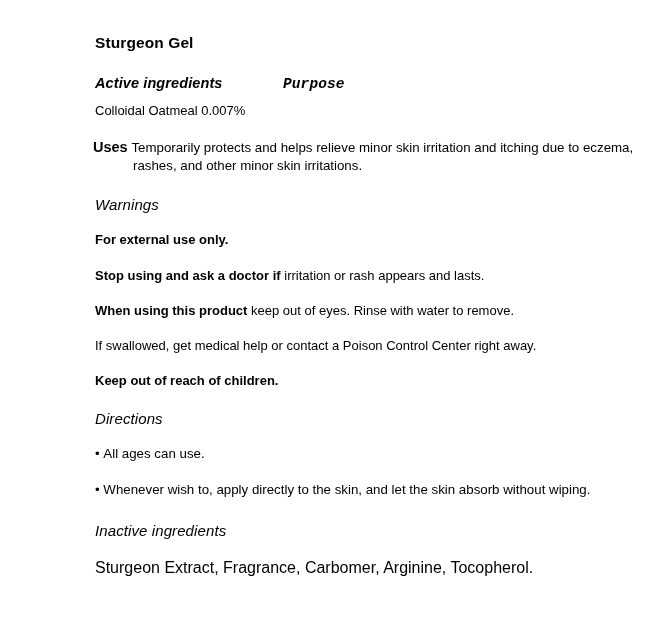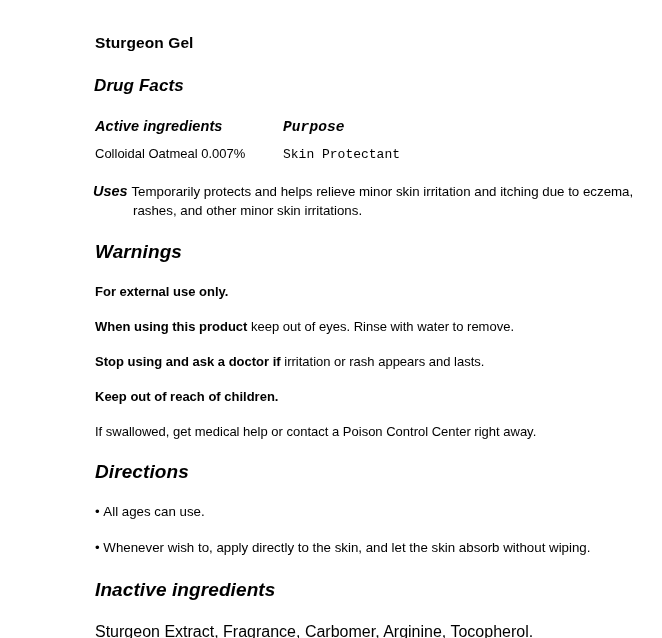--- a/index.html
+++ b/index.html
@@ -85,28 +85,27 @@
     margin-top: 19px;
     margin-left: -2px;
     padding-left: 40px;
     text-indent: -40px;
     font-size: 13.3px;
     line-height: 1.42;
     max-width: 552px;
   }
   .uses-lead {
     font-weight: bold;
-    font-style: italic;
     font-size: 14.5px;
   }
 
   
   .section-heading {
-    font-size: 19px;
-    font-weight: bold;
+    font-size: 15px;
+    font-weight: normal;
     font-style: italic;
     line-height: 1.2;
     letter-spacing: 0.1px;
   }
   .section-heading.warnings-heading { margin-top: 20px; }
   .section-heading.directions-heading { margin-top: 20px; }
   .section-heading.inactive-heading { margin-top: 22px; }
 
   
   .warning-line {
@@ -140,59 +139,57 @@
     margin-top: 17px;
   }
 </style>
 </head>
 <body>
 
 <div class="label-sheet">
 
   <h1 class="product-title">Sturgeon Gel</h1>
 
-  <h2 class="drug-facts-heading">Drug Facts</h2>
 
   <div class="ingredient-table">
     <div class="ingredient-row header-row">
       <div class="col-ingredient">Active ingredients</div>
       <div class="col-purpose">Purpose</div>
     </div>
     <div class="ingredient-row data-row">
       <div class="col-ingredient">Colloidal Oatmeal 0.007%</div>
-      <div class="col-purpose">Skin Protectant</div>
     </div>
   </div>
 
   <p class="uses-block">
     <span class="uses-lead">Uses</span><span>&nbsp;</span><span>Temporarily protects and helps relieve minor skin irritation and itching due to eczema, rashes, and other minor skin irritations.</span>
   </p>
 
   <h3 class="section-heading warnings-heading">Warnings</h3>
 
   <p class="warning-line all-bold">
     <span class="lead">For external use only.</span>
   </p>
 
   <p class="warning-line">
+    <span class="lead">Stop using and ask a doctor if</span><span> irritation or rash appears and lasts.</span>
+  </p>
+
+  <p class="warning-line">
     <span class="lead">When using this product</span><span> keep out of eyes. Rinse with water to remove.</span>
   </p>
 
   <p class="warning-line">
-    <span class="lead">Stop using and ask a doctor if</span><span> irritation or rash appears and lasts.</span>
+    <span>If swallowed, get medical help or contact a Poison Control Center right away.</span>
   </p>
 
   <p class="warning-line all-bold">
     <span class="lead">Keep out of reach of children.</span>
   </p>
 
-  <p class="warning-line">
-    <span>If swallowed, get medical help or contact a Poison Control Center right away.</span>
-  </p>
-
   <h3 class="section-heading directions-heading">Directions</h3>
 
   <p class="direction-item">
     <span class="bullet-mark">•</span><span>&nbsp;</span><span>All ages can use.</span>
   </p>
 
   <p class="direction-item">
     <span class="bullet-mark">•</span><span>&nbsp;</span><span>Whenever wish to, apply directly to the skin, and let the skin absorb without wiping.</span>
   </p>
 

